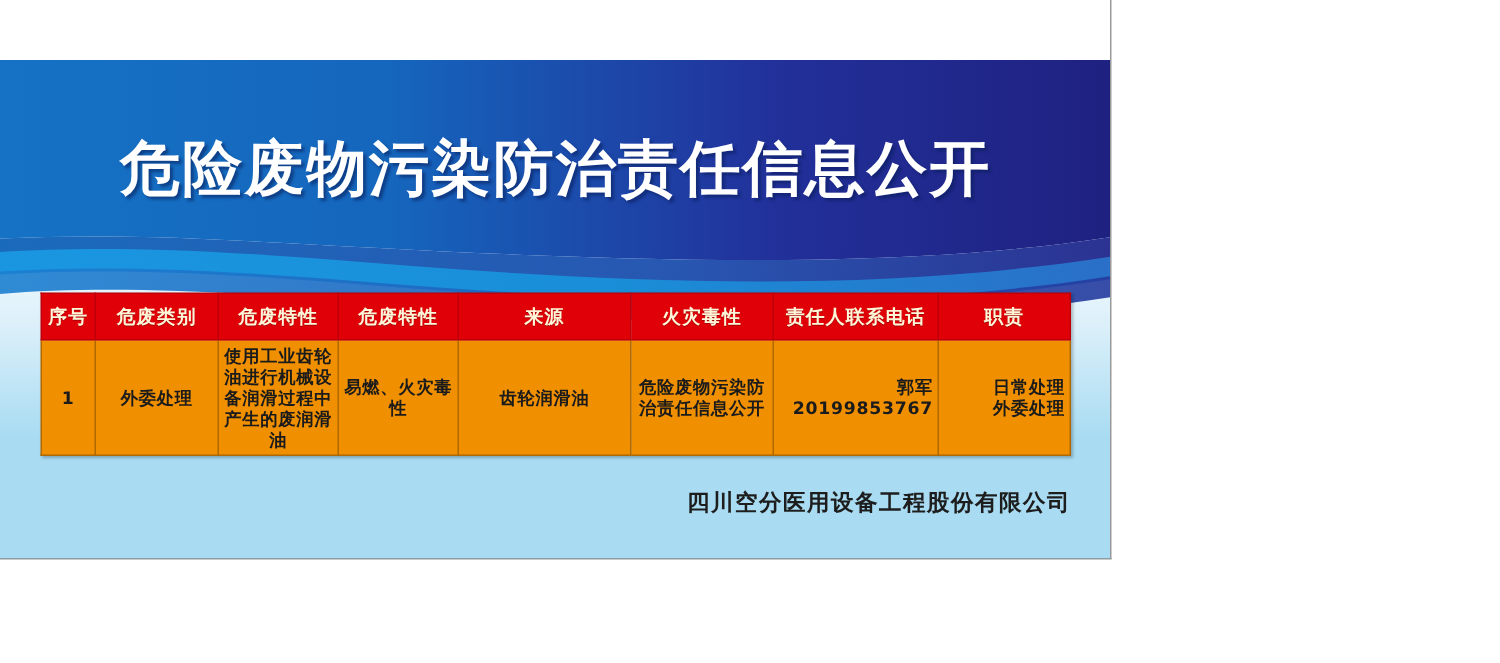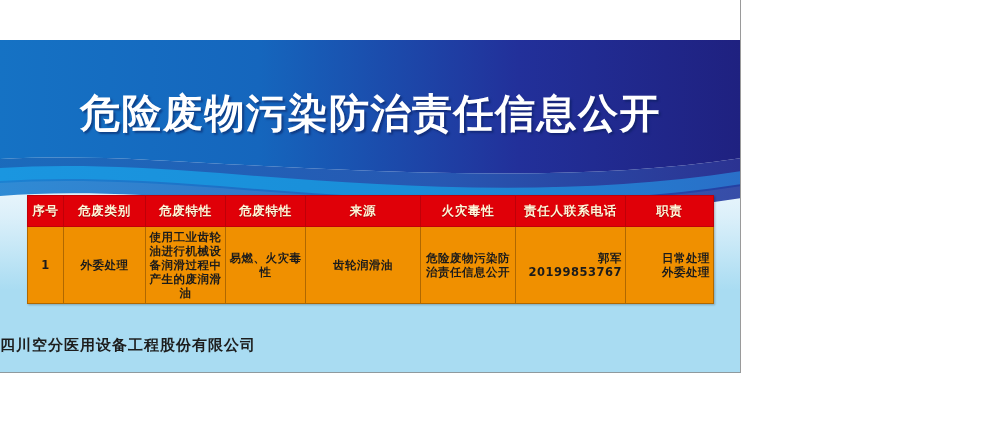--- a/index.html
+++ b/index.html
@@ -106,22 +106,23 @@
   col.c-prop  { width: 80px; }
   col.c-src   { width: 115px; }
   col.c-proc  { width: 95px; }
   col.c-tel   { width: 110px; }
   col.c-duty  { width: 88px; }
 
   
   #footer-company {
     position: absolute;
     left: 0;
-    top: 336px;
+    top: 326px;
     width: 714px;
+    text-align: right;
     color: #1d1d1d;
     font-size: 15px;
     font-weight: bold;
     letter-spacing: 1px;
   }
 </style>
 </head>
 <body>
 
 <div id="poster">

